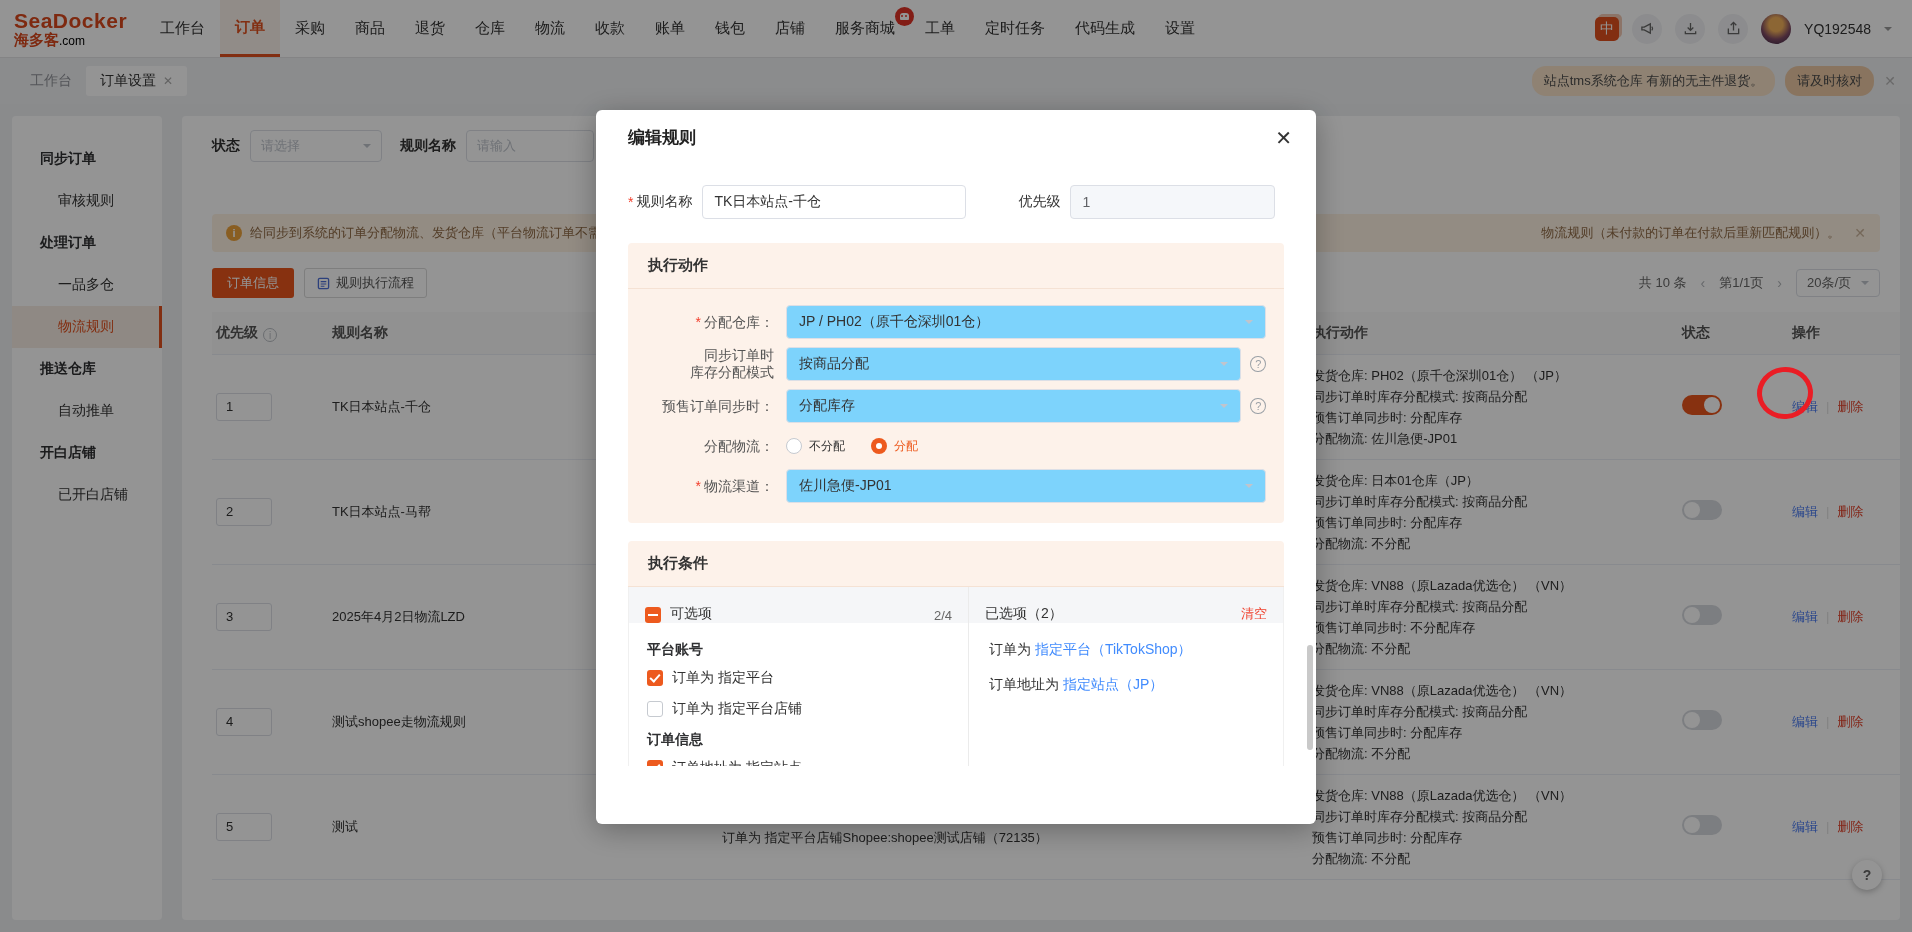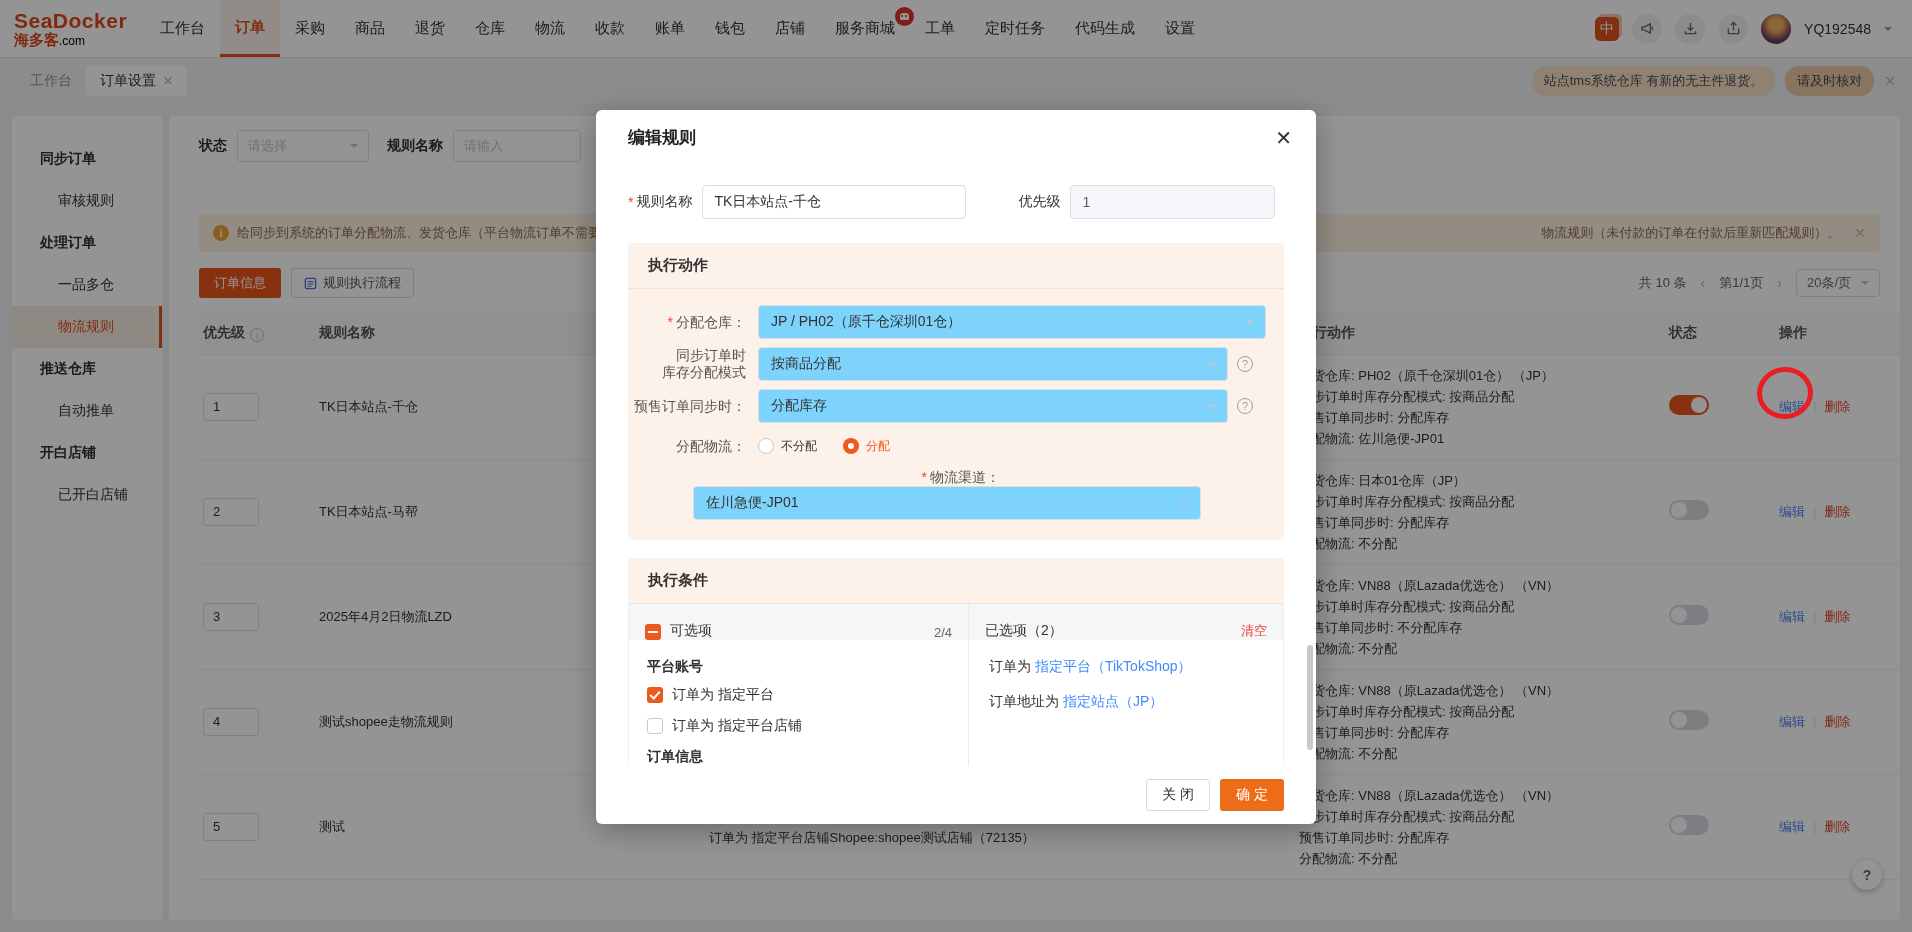--- a/index.html
+++ b/index.html
@@ -30,21 +30,21 @@
   .tabbar { height:47px; background:#f0f1f3; border-top:1px solid #e3e4e6; display:flex; align-items:center; padding:0 16px; }
   .tab { font-size:14px; color:#909399; padding:6px 14px; cursor:pointer; }
   .tab.active { background:#fff; color:#333; border-radius:3px; display:flex; align-items:center; gap:7px; }
   .tab .x { color:#aaa; font-size:12px; }
   .notice-wrap { margin-left:auto; display:flex; align-items:center; gap:10px; }
   .notice-pill { background:#f6e0c6; color:#4c4c4c; font-size:13px; padding:6px 12px; border-radius:14px; }
   .notice-action { background:#ecc9a4; color:#4c4c4c; font-size:13px; padding:6px 12px; border-radius:14px; }
   .notice-close { color:#b5b5b5; font-size:14px; }
 
   
-  .content { display:flex; padding:12px; gap:7px; height:828px; }
+  .content { display:flex; padding:12px; gap:20px; height:828px; }
   .sidebar { width:150px; background:#fff; border-radius:4px; padding-top:22px; flex:none; }
   .side-group-title { font-size:14px; font-weight:bold; color:#303133; padding:12px 0 12px 28px; cursor:pointer; }
   .side-item { font-size:14px; color:#333; padding:12px 0 12px 46px; cursor:pointer; position:relative; }
   .side-item.active { color:#e0501e; background:#f7ece3; border-right:3px solid #e0501e; }
 
   .main { flex:1; background:#fff; border-radius:4px; padding:10px 20px 0 30px; overflow:hidden; position:relative; }
   .filter-row { display:flex; align-items:center; gap:10px; height:40px; }
   .filter-label { font-size:14px; font-weight:bold; color:#333; }
   .fake-select, .fake-input { height:32px; border:1px solid #dcdfe6; border-radius:4px; background:#fff; display:flex; align-items:center; padding:0 10px; font-size:13px; }
   .fake-select { width:132px; justify-content:space-between; }
@@ -104,22 +104,22 @@
   .req { color:#f23d2a; margin-right:3px; }
   .fld-label { font-size:14px; color:#333; }
   .inp { height:34px; border:1px solid #dcdfe6; border-radius:4px; padding:0 11px; font-size:14px; color:#333; display:flex; align-items:center; background:#fff; }
   .inp.name { width:264px; margin-left:10px; }
   .inp.dis { width:205px; margin-left:10px; background:#f5f7fa; color:#606266; }
   .prio-label { margin-left:52px; }
 
   .panel { background:#fdf2ea; border-radius:4px; margin-top:24px; }
   .panel-header { padding:13px 20px; font-size:15px; font-weight:bold; color:#333; border-bottom:1px solid #f5e2d4; }
   .panel1-body { padding:16px 18px 20px 0; }
-  .form-row { display:flex; align-items:center; margin-bottom:8px; }
-  .form-row:last-child { margin-bottom:0;flex-direction:column; }
+  .form-row { display:flex; align-items:center; margin-bottom:8px;padding-left:28px; }
+  .form-row:last-child { margin-bottom:0; }
   .flabel { width:130px; text-align:right; font-size:14px; color:#555; padding-right:12px; flex:none; line-height:17px; }
   .msel { height:34px; background:#7dd3fc; border:1px solid #dcdfe6; border-radius:4px; display:flex; align-items:center; justify-content:space-between; padding:0 12px; font-size:14px; color:#333;gap:35px; }
   .msel.w-full { width:508px; }
   .msel.w-help { width:470px; }
   .q-icon { width:16px; height:16px; border:1px solid #9aa0a6; border-radius:50%; color:#9aa0a6; font-size:11px; display:flex; align-items:center; justify-content:center; margin-left:9px; font-style:normal; }
   .radio-row { height:30px; }
   .radio { display:inline-flex; align-items:center; gap:7px; margin-right:26px; font-size:12px; color:#333; cursor:pointer; }
   .rdot { width:16px; height:16px; border-radius:50%; border:1px solid #c6cad0; background:#fff; }
   .radio.sel .rdot { border:none; background:#ed5a1e; position:relative; }
   .radio.sel .rdot:after { content:""; position:absolute; left:5px; top:5px; width:6px; height:6px; border-radius:50%; background:#fff; }
@@ -512,17 +512,13 @@
             <div class="sel-row"><span>订单为 </span><a>指定平台（TikTokShop）</a></div>
             <div class="sel-row"><span>订单地址为 </span><a>指定站点（JP）</a></div>
           </div>
         </div>
       </div>
     </div>
 
     <div class="mscroll"></div>
   </div>
 
-  <div class="modal-footer">
-    <button class="btn-close">关 闭</button>
-    <button class="btn-ok">确 定</button>
-  </div>
 </div>
 
 </body></html>

